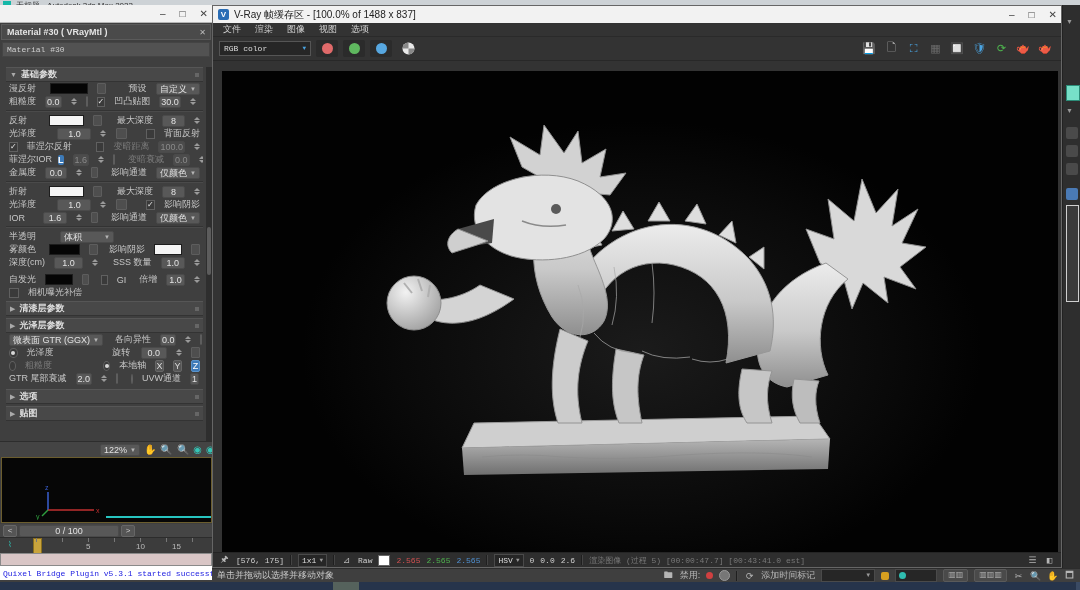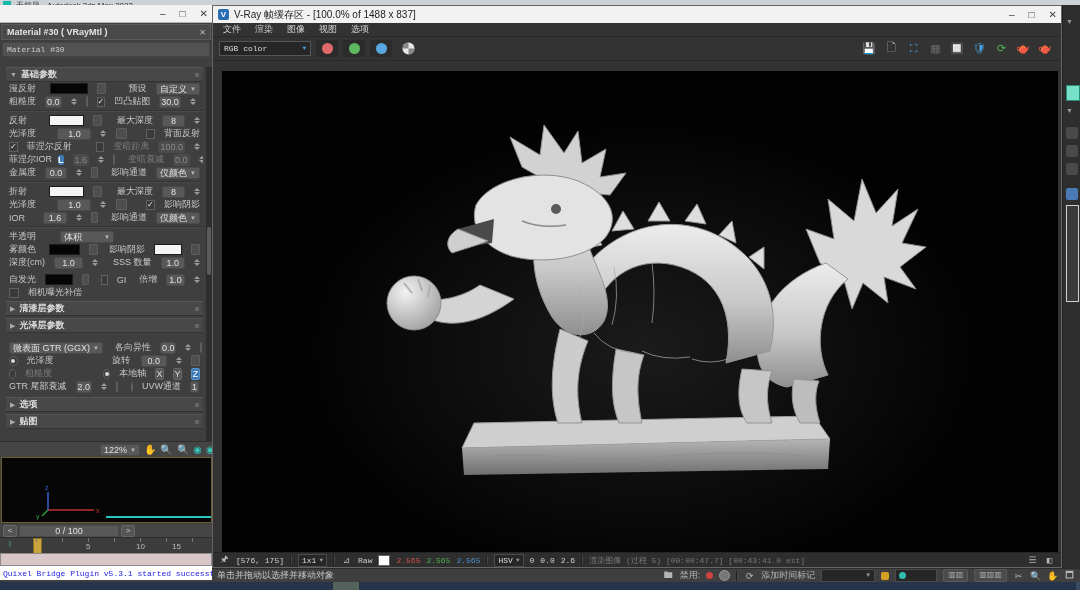--- a/index.html
+++ b/index.html
@@ -327,21 +327,21 @@
       <span class="arr">▶</span>
       <span>清漆层参数</span>
       <span class="pin"></span>
     </div>
     <div class="rollout">
       <span class="arr">▶</span>
       <span>光泽层参数</span>
       <span class="pin"></span>
     </div>
 
-    <div class="row" style="margin-top:8px">
+    <div class="row" style="margin-top:0">
       <span class="dropdown" style="width:92px">
         <span>微表面</span>&nbsp;<span>GTR (GGX)</span><span class="dd">▼</span>
       </span>
       <span class="lbl" style="margin-left:3px;width:38px">各向异性</span>
       <span class="fld w28">0.0</span>
       <span class="spin">
           <i class="up"></i>
           <i class="dn"></i>
         </span>
       <span class="mapbtn"></span>

